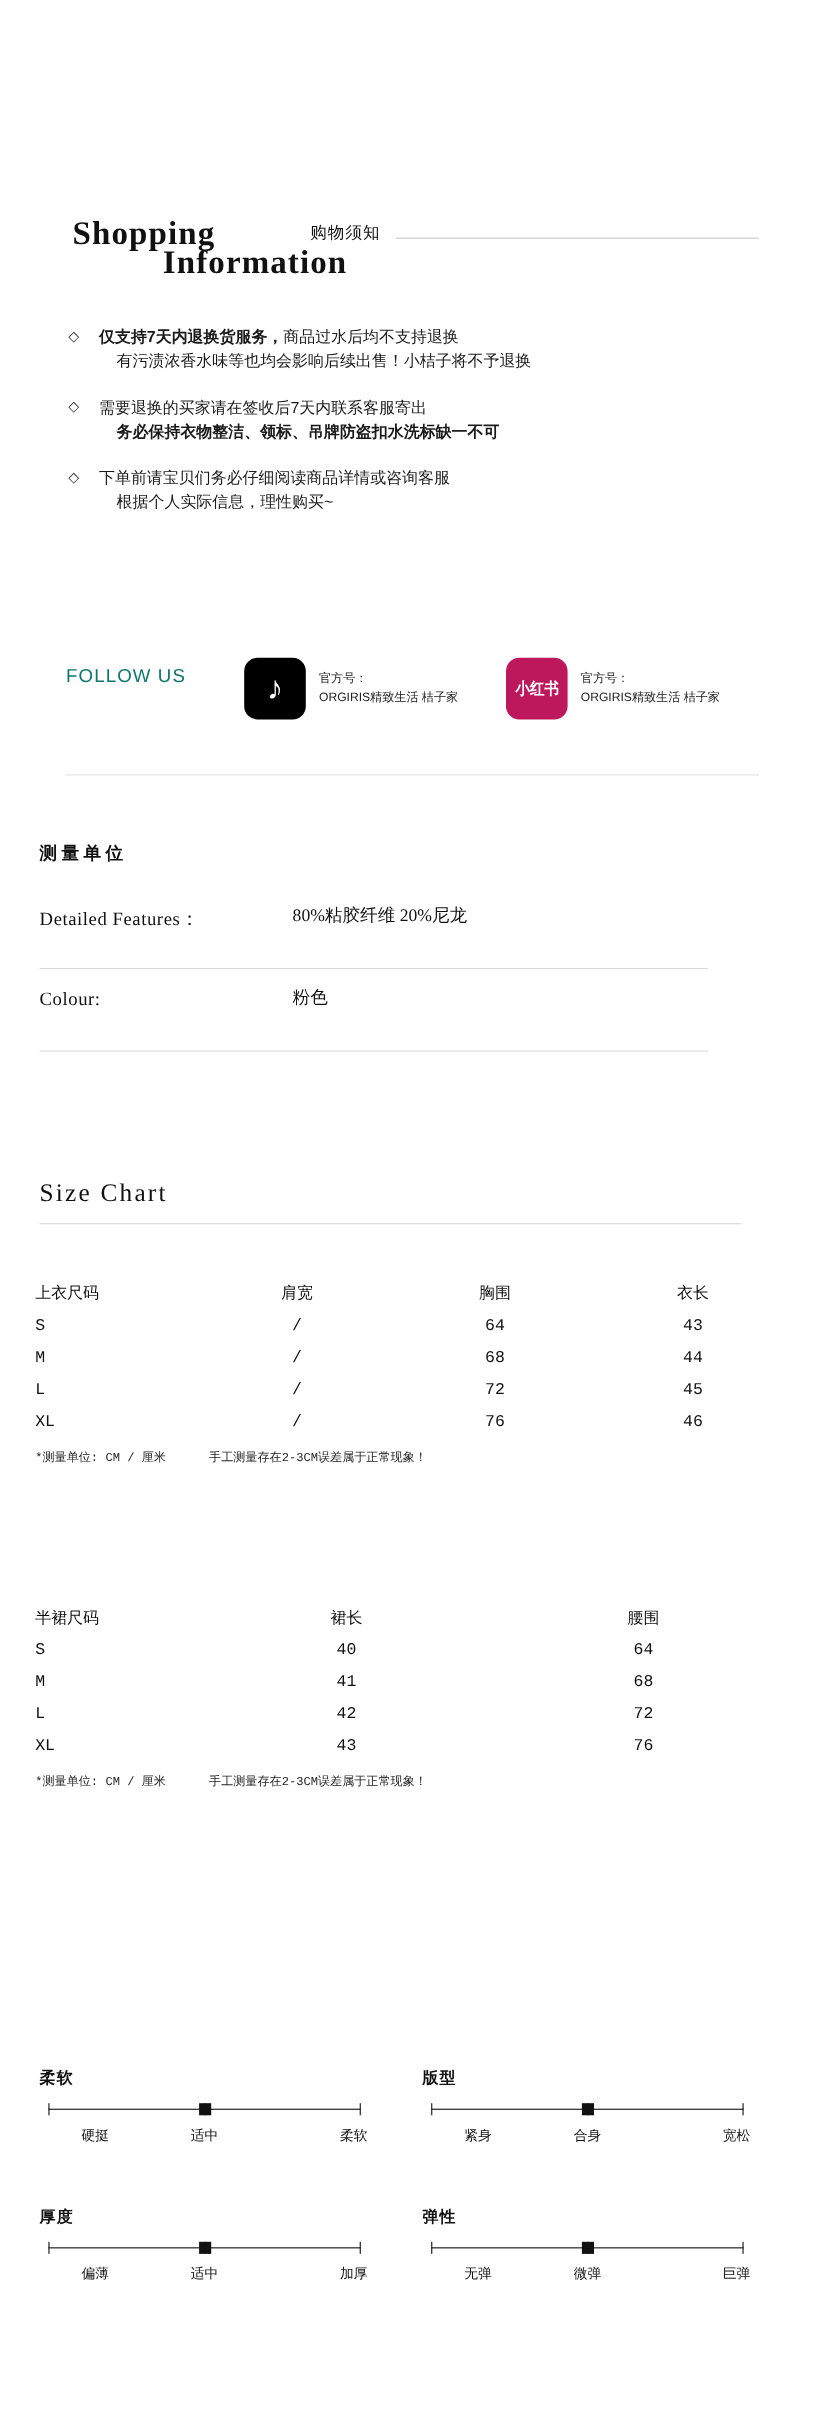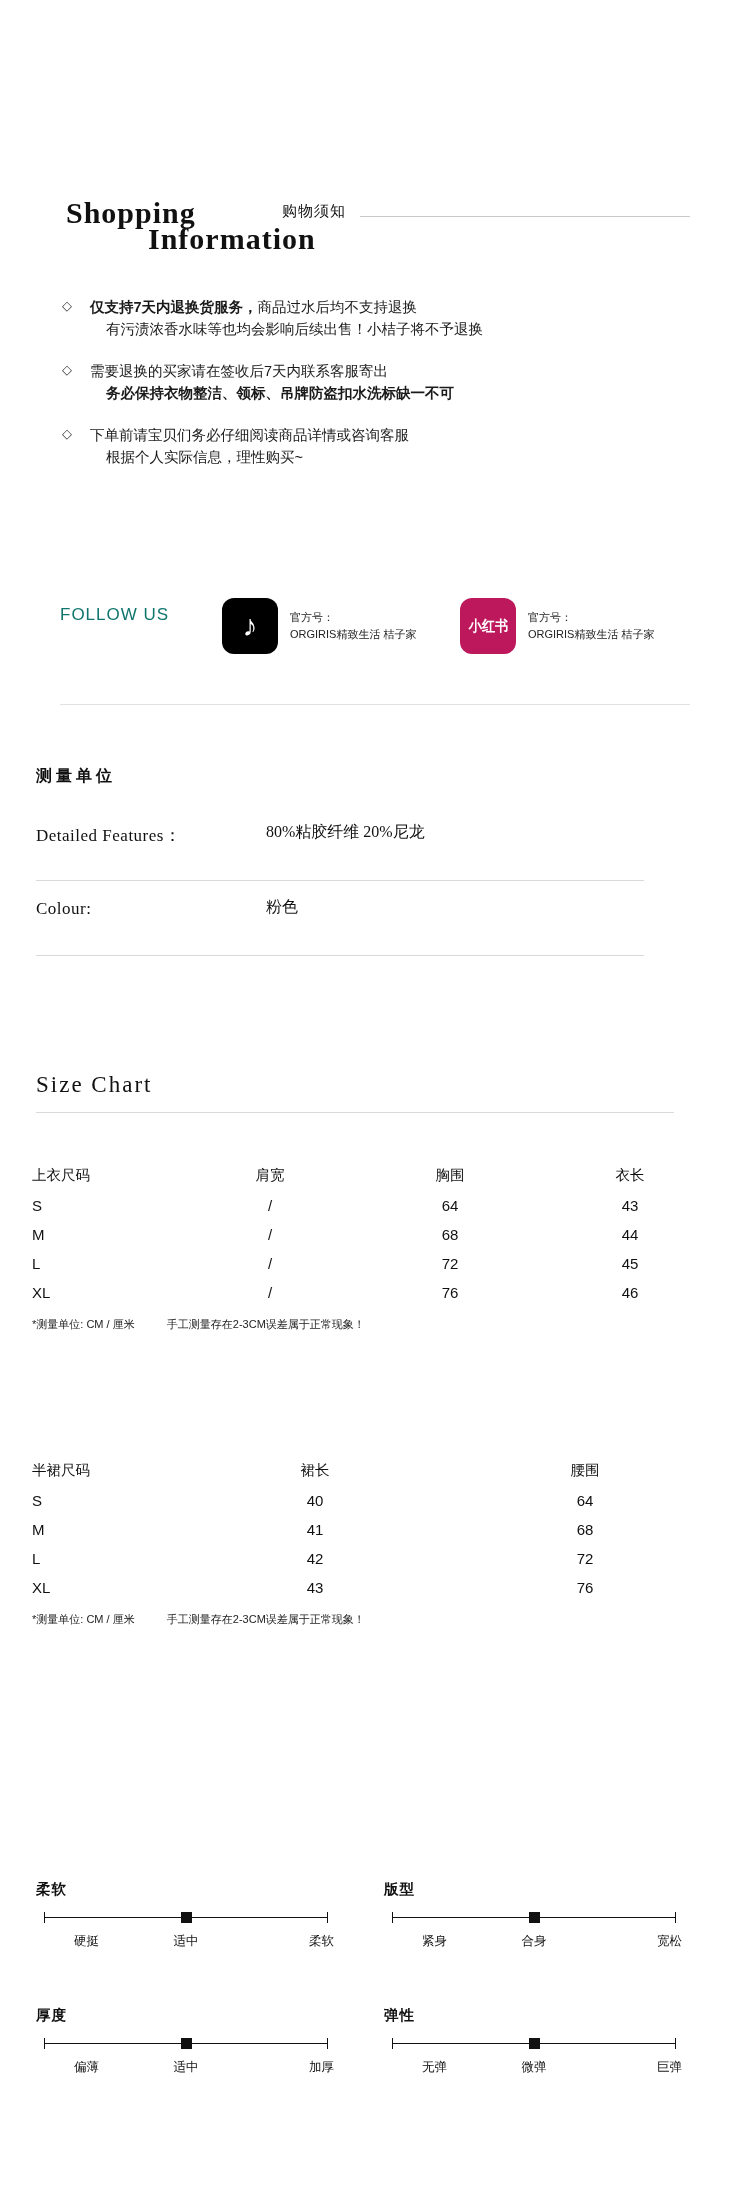--- a/index.html
+++ b/index.html
@@ -122,21 +122,21 @@
 
   
   .sc-title {
     position: absolute; left: 36px; top: 1072px;
     font-family: "Liberation Serif", serif;
     font-size: 23px; letter-spacing: 2px;
   }
   .sc-rule { position: absolute; left: 36px; top: 1112px; width: 638px; height: 1px; background: #d9d9d9; }
 
   .tbl { position: absolute; left: 30px; width: 690px; }
-  .tbl table { width: 100%; border-collapse: collapse; }
+  .tbl table { width: 100%; border-collapse: collapse; font-family: Liberation Mono, monospace; }
   .tbl th, .tbl td {
     font-size: 15px; color: #111; font-weight: normal;
     text-align: center; padding: 6px 0;
   }
   .tbl th:first-child, .tbl td:first-child { text-align: left; padding-left: 2px; width: 150px; }
   .tbl th { font-size: 14.5px; }
   .tbl .note-row {
     text-align: center; font-size: 11px; color: #222; padding-top: 10px;
   }
   .tbl .note-row span.gap { display: inline-block; width: 26px; }

